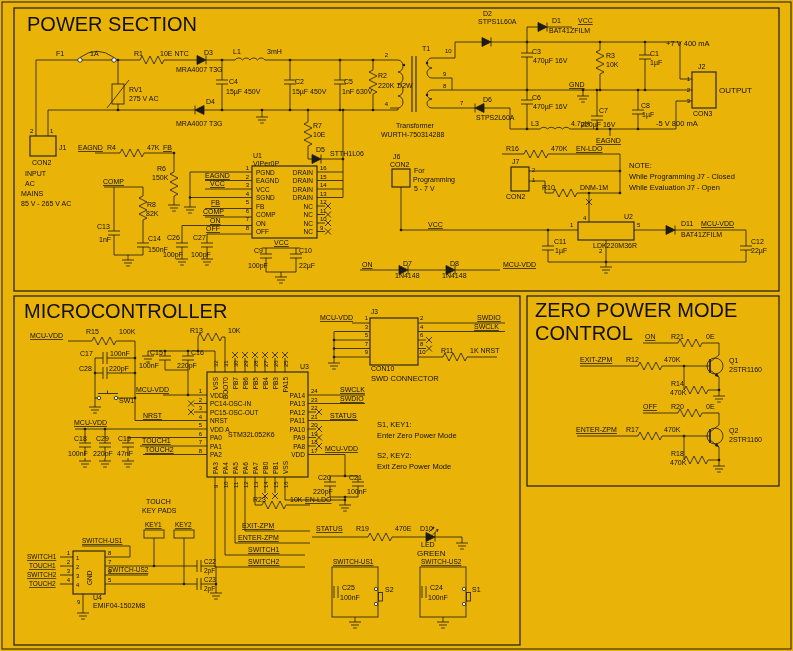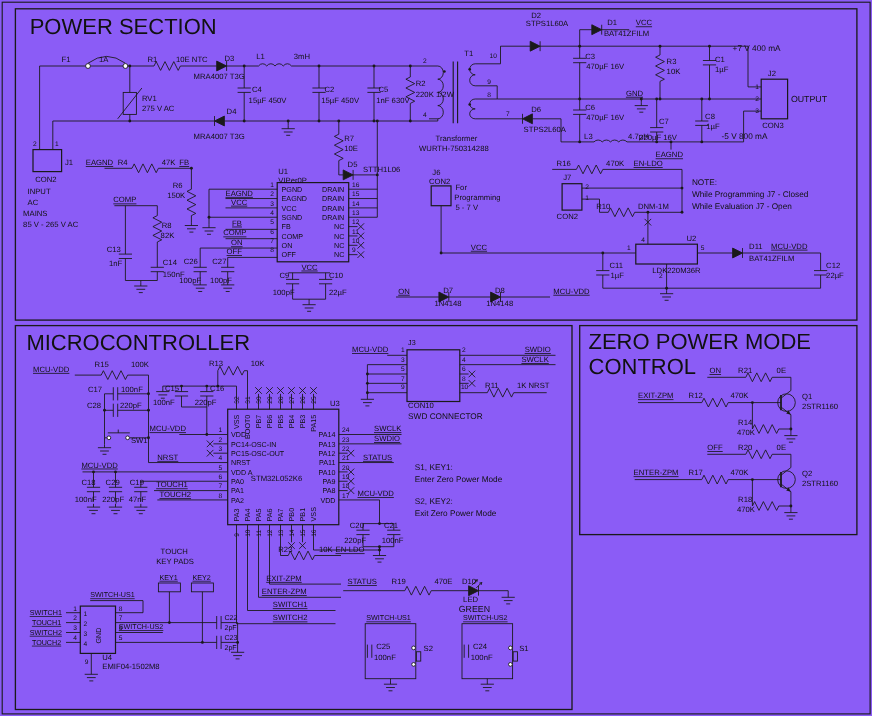--- a/index.html
+++ b/index.html
@@ -1,16 +1,16 @@
 <!DOCTYPE html>
 <html><head>
 <meta charset="utf-8">
 <style>
   html,body{margin:0;padding:0;background:#fff;}
-  .page{width:793px;height:651px;background:#8b5cf6;position:relative;font-family:"Liberation Sans",sans-serif;}
+  .page{width:793px;height:651px;background:#eab308;position:relative;font-family:"Liberation Sans",sans-serif;}
   svg text{fill:#111;font-family:"Liberation Sans",sans-serif;}
   svg text.u{text-decoration:underline;}
 </style>
 </head>
 <body>
 
 <div class="page">
 <svg width="793" height="651" viewBox="0 0 793 651">
   <defs>
     <g id="G">

